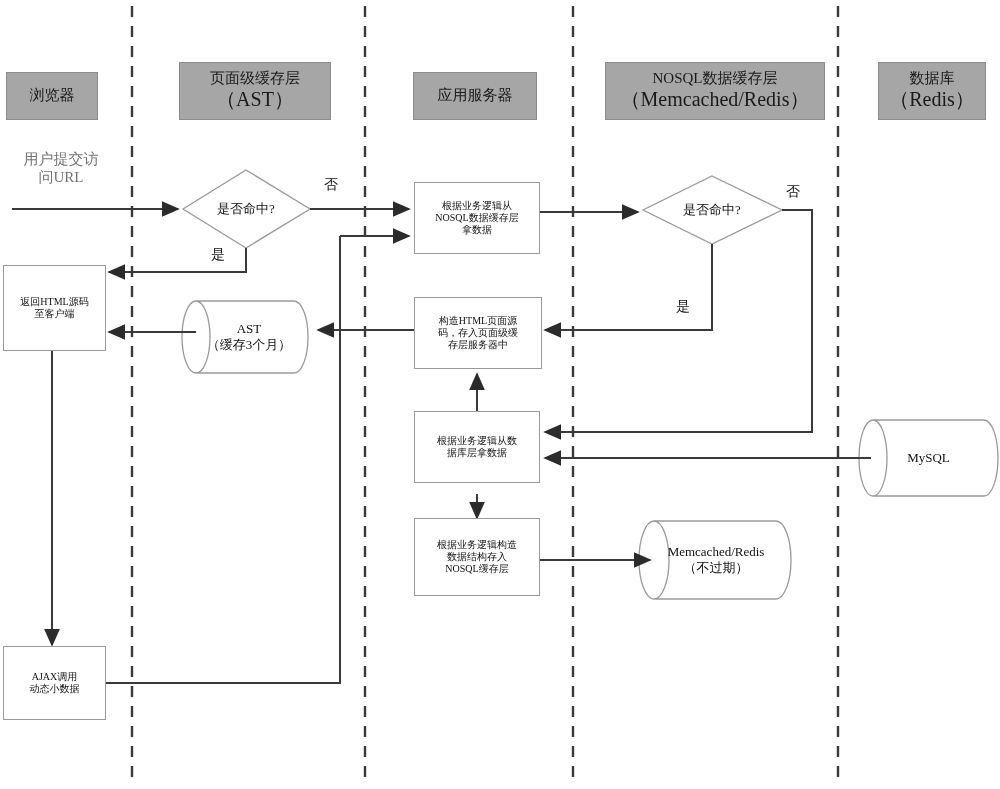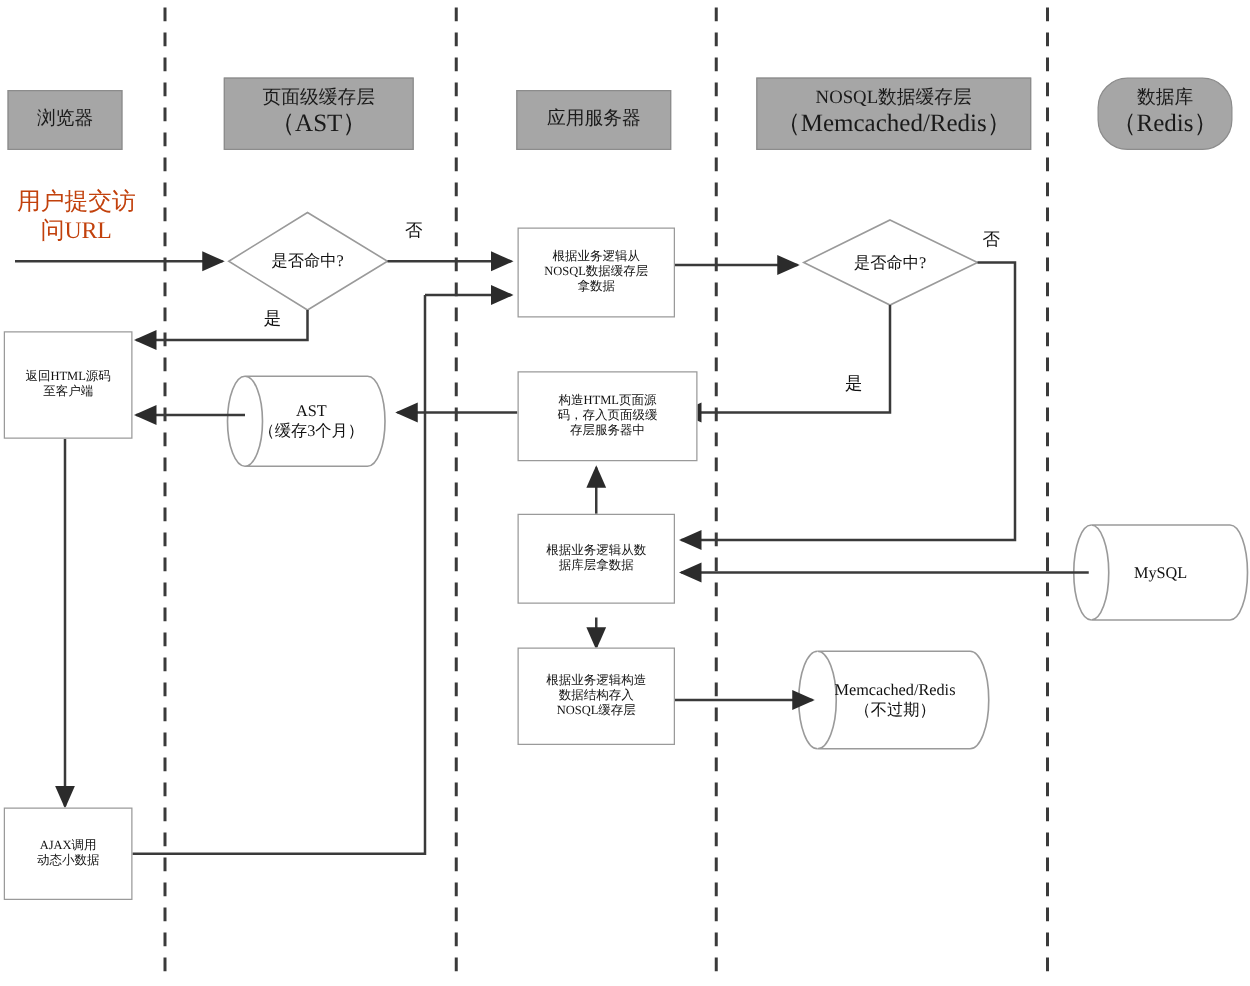--- a/index.html
+++ b/index.html
@@ -49,22 +49,22 @@
     color: #111;
     line-height: 1.2;
   }
   .proc {
     border: 1px solid #9a9a9a;
     background: #ffffff;
     font-size: 10px;
   }
   .label-text {
     position: absolute;
-    color: #c2410c;
-    font-size: 19px;
+    color: #737373;
+    font-size: 15px;
     text-align: center;
     line-height: 1.22;
     white-space: pre-line;
   }
   .diamond-label {
     position: absolute;
     display: flex;
     align-items: center;
     justify-content: center;
     font-size: 13px;
@@ -172,21 +172,21 @@
 
   <div class="lane-header" style="left:413px; top:72px; width:124px; height:48px;">
     <span class="l1">应用服务器</span>
   </div>
 
   <div class="lane-header" style="left:605px; top:62px; width:220px; height:58px;">
     <span class="l1">NOSQL数据缓存层</span>
     <span class="l2">（Memcached/Redis）</span>
   </div>
 
-  <div class="lane-header" style="left:878px; top:62px; width:108px; height:58px;border-radius:24px;">
+  <div class="lane-header" style="left:878px; top:62px; width:108px; height:58px;">
     <span class="l1">数据库</span>
     <span class="l2">（Redis）</span>
   </div>
 
   <div class="label-text" style="left:6px; top:150px; width:110px;">用户提交访
 问URL</div>
 
   <div class="diamond-label" style="left:186px; top:196px; width:120px; height:26px;">是否命中?</div>
 
   <div class="diamond-label" style="left:652px; top:197px; width:120px; height:26px;">是否命中?</div>
@@ -203,21 +203,21 @@
     <span class="label-inner" style="white-space:pre-line;">返回HTML源码
 至客户端</span>
   </div>
 
   <div class="node proc" style="left:414px; top:182px; width:126px; height:72px;">
     <span style="white-space:pre-line;">根据业务逻辑从
 NOSQL数据缓存层
 拿数据</span>
   </div>
 
-  <div class="node proc" style="left:414px; top:297px; width:144px; height:72px;">
+  <div class="node proc" style="left:414px; top:297px; width:128px; height:72px;">
     <span style="white-space:pre-line;">构造HTML页面源
 码，存入页面级缓
 存层服务器中</span>
   </div>
 
   <div class="node proc" style="left:414px; top:411px; width:126px; height:72px;">
     <span style="white-space:pre-line;">根据业务逻辑从数
 据库层拿数据</span>
   </div>
 

